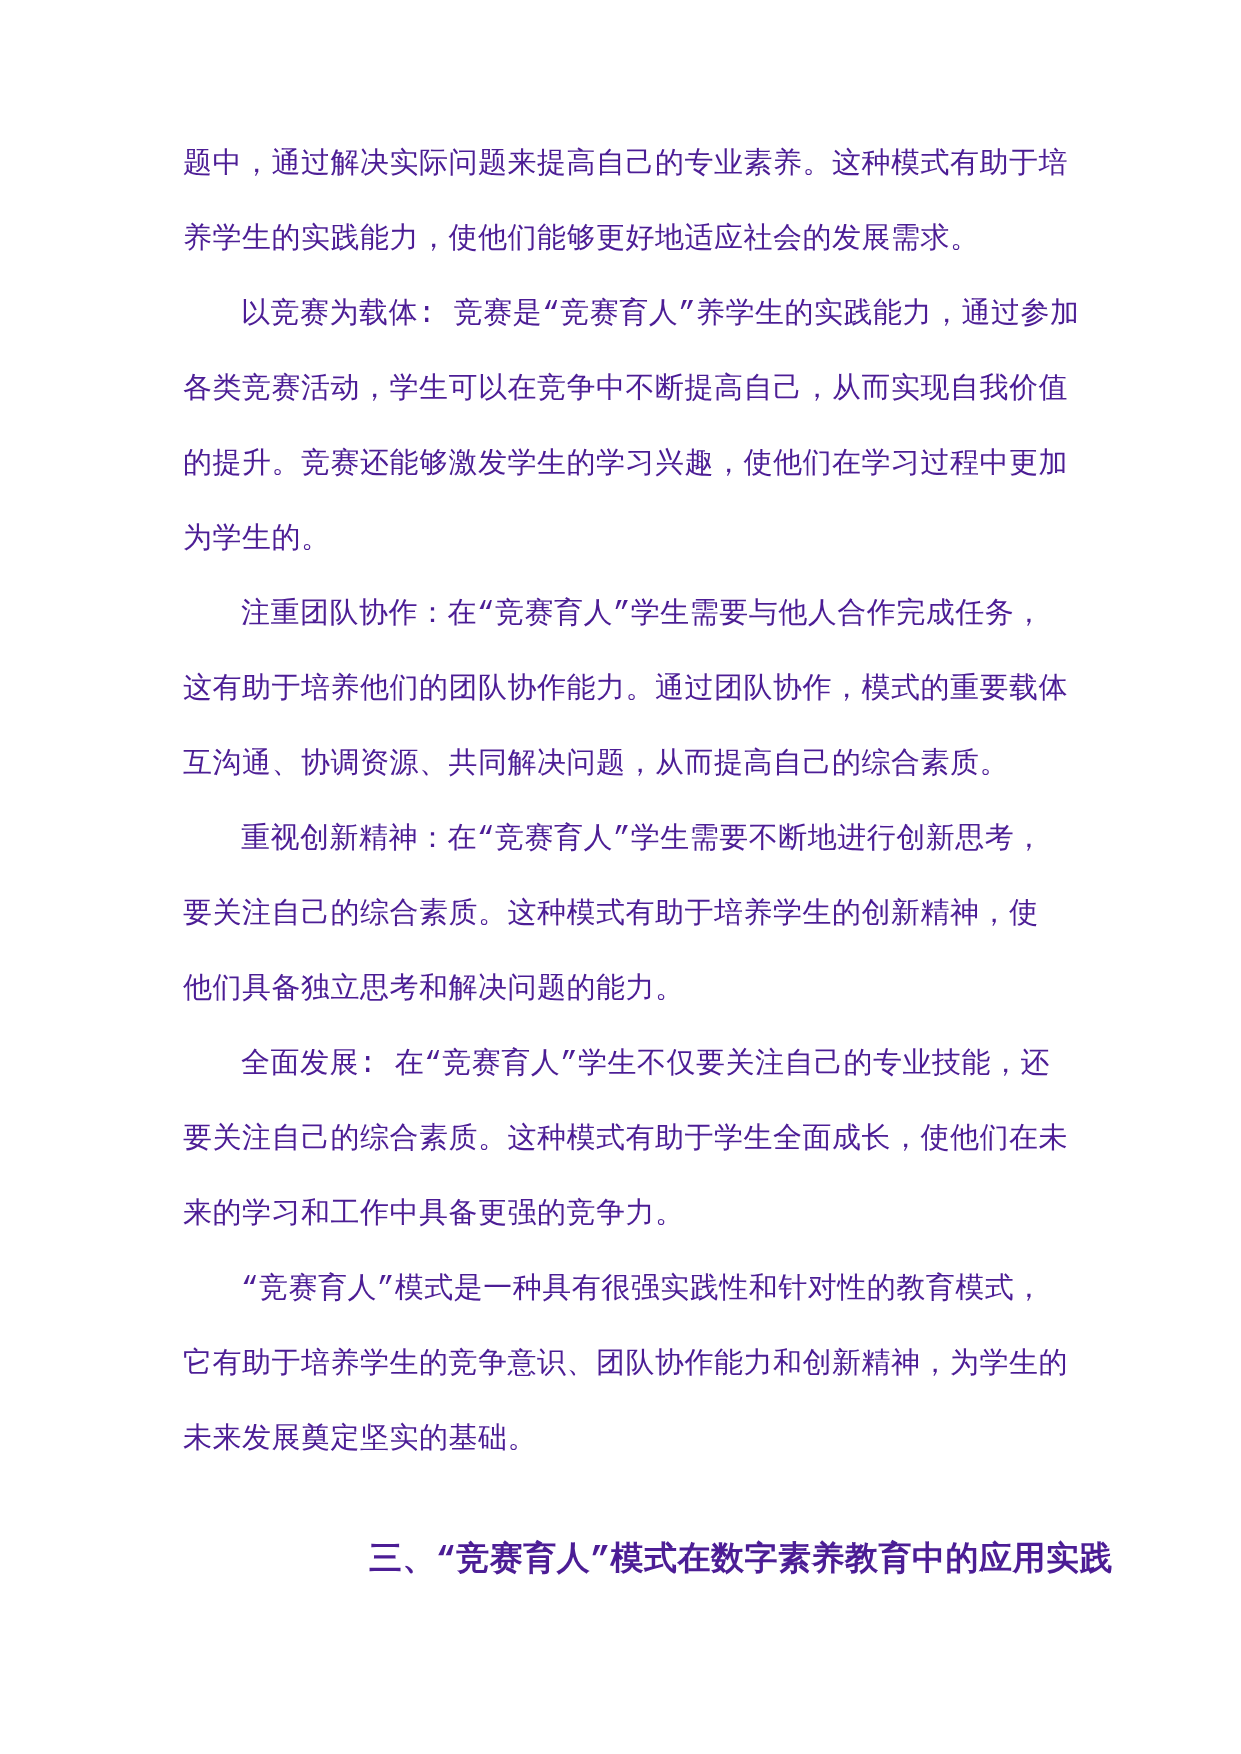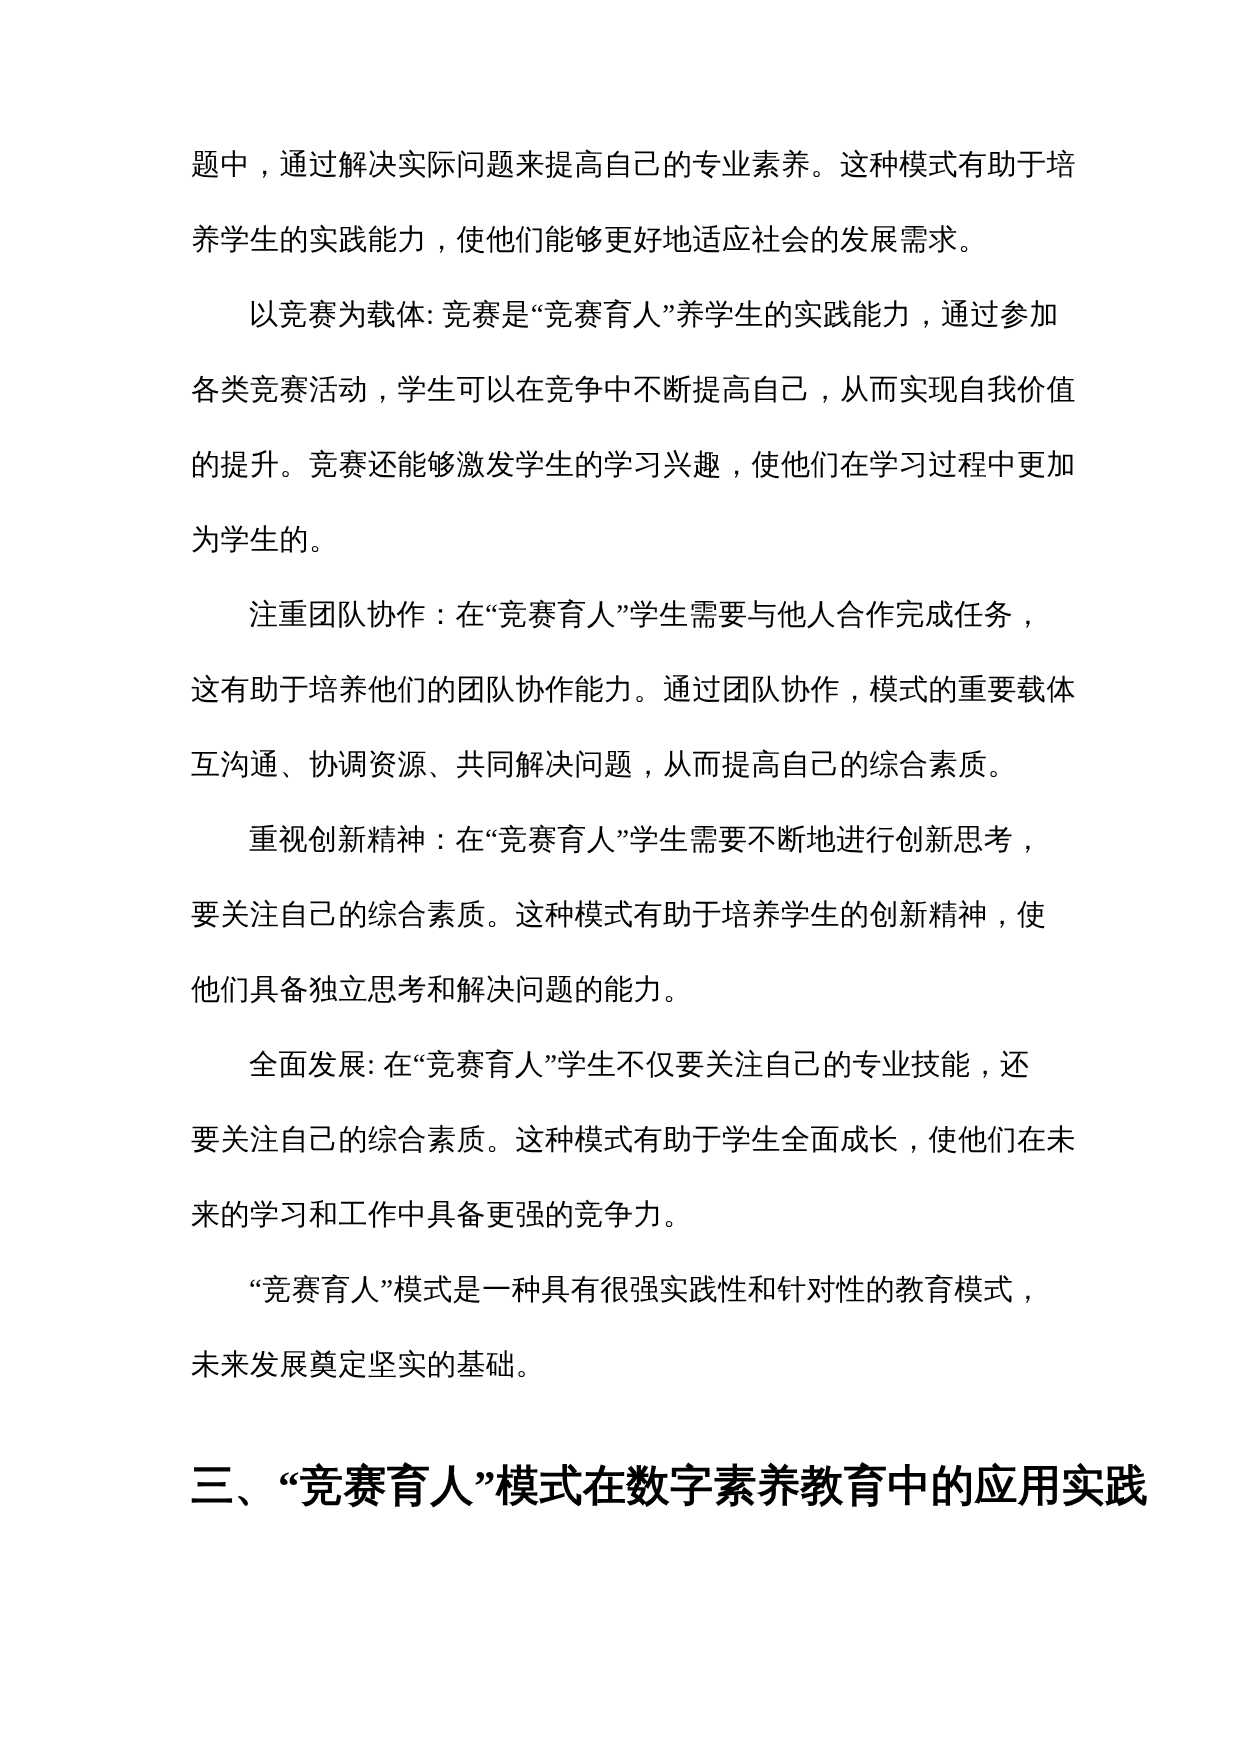--- a/index.html
+++ b/index.html
@@ -12,45 +12,44 @@
     width: 1241px;
     height: 1754px;
     background: #ffffff;
     overflow: hidden;
   }
   .doc-body {
     position: absolute;
     left: 183px;
     top: 127px;
     width: 930px;
-    color: #000000;
-    font-family: Liberation Serif, serif;
+    color: #4c1d95;
+    font-family: Liberation Mono, monospace;
     font-size: 29px;
-    margin-left: 8px;
   }
   .paragraph {
     margin: 0;
     padding: 0;
   }
   .text-line {
     height: 75px;
     line-height: 75px;
     white-space: nowrap;
     letter-spacing: 0.5px;
     text-align: left;
   }
   .first-indent {
     text-indent: 58px;
   }
   .heading-block {
     margin-top: 46px;
   }
   .heading-line {
     font-weight: bold;
-    font-size: 43px;
+    font-size: 33px;
     text-align: right;
     letter-spacing: 0.5px;
   }
 </style>
 </head>
 <body>
 
 <div class="page">
   <div class="doc-body" id="doc-body">
       <div class="paragraph">
@@ -73,19 +72,20 @@
         <div class="text-line">要关注自己的综合素质。这种模式有助于培养学生的创新精神，使</div>
         <div class="text-line">他们具备独立思考和解决问题的能力。</div>
       </div>
       <div class="paragraph">
         <div class="text-line first-indent">全面发展: 在“竞赛育人”学生不仅要关注自己的专业技能，还</div>
         <div class="text-line">要关注自己的综合素质。这种模式有助于学生全面成长，使他们在未</div>
         <div class="text-line">来的学习和工作中具备更强的竞争力。</div>
       </div>
       <div class="paragraph">
         <div class="text-line first-indent">“竞赛育人”模式是一种具有很强实践性和针对性的教育模式，</div>
+        <div class="text-line">它有助于培养学生的竞争意识、团队协作能力和创新精神，为学生的</div>
         <div class="text-line">未来发展奠定坚实的基础。</div>
       </div>
       <div class="paragraph heading-block">
         <div class="text-line heading-line">三、“竞赛育人”模式在数字素养教育中的应用实践</div>
       </div>
     </div>
 </div>
 
 </body></html>

